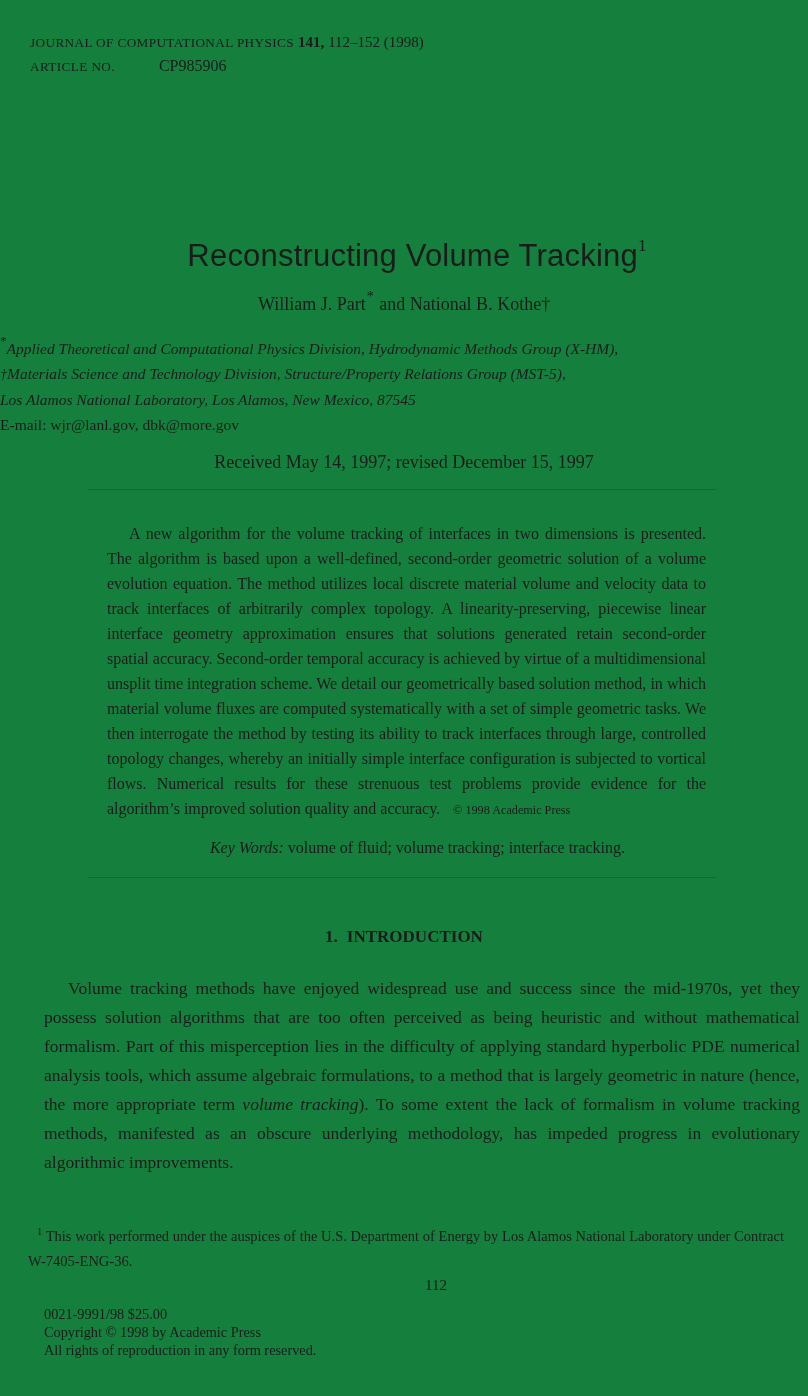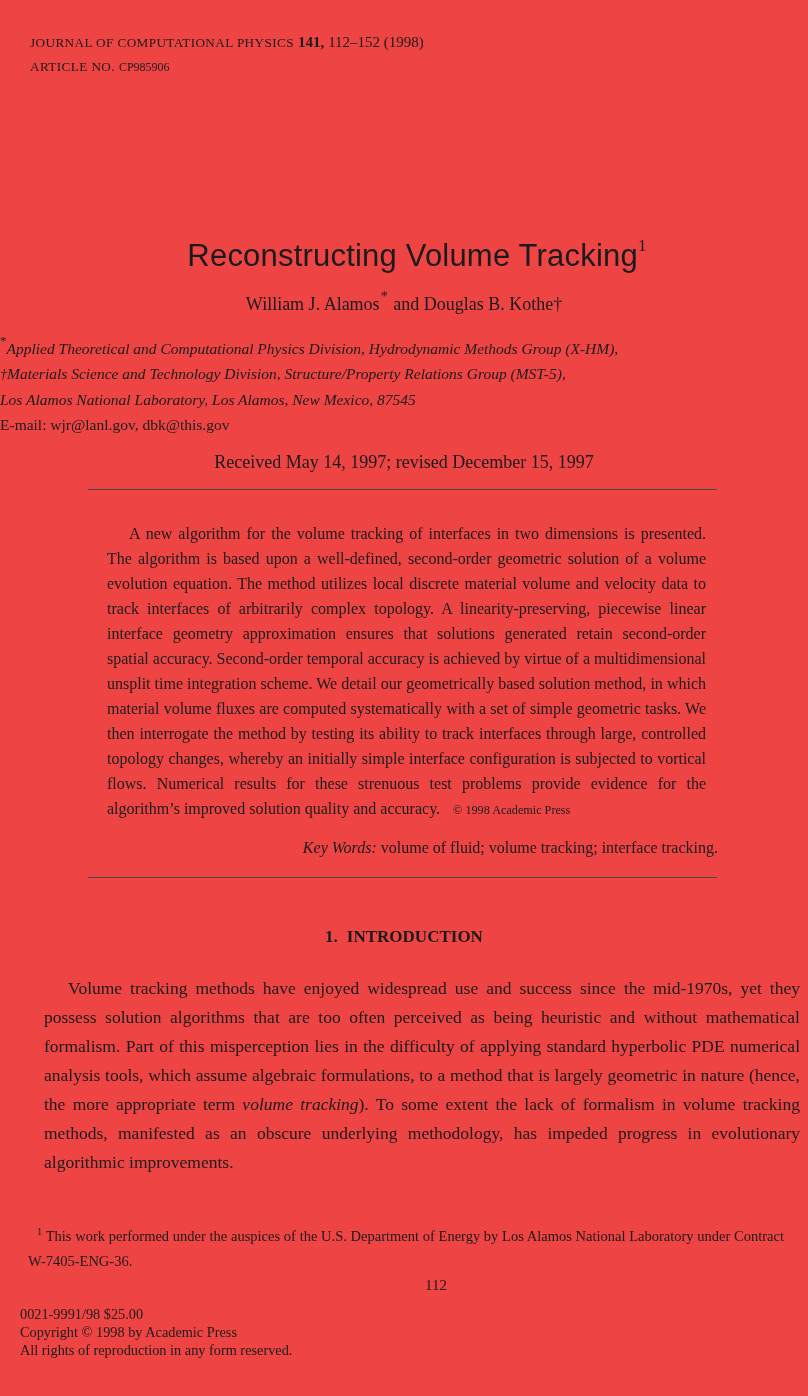--- a/index.html
+++ b/index.html
@@ -1,31 +1,31 @@
 <!DOCTYPE html>
 <html><head>
 <meta charset="utf-8">
 <style>
   html, body { margin: 0; padding: 0; background: #e8e8e8; }
   .page {
     position: relative;
     width: 808px;
     height: 1396px;
     margin: 0 auto;
-    background: #ef4444;
+    background: #15803d;
     color: #1b1b1b;
     font-family: "Liberation Serif", serif;
     overflow: hidden;
   }
   
   .jheader { position: absolute; left: 30px; top: 30px; line-height: 23px; white-space: nowrap; }
   .jh-caps { font-size: 13.2px; letter-spacing: 0.4px; }
   .jh-vol { font-size: 15px; font-weight: bold; }
   .jh-pages { font-size: 15px; }
-  .jh-artno { font-size: 12px; }
+  .jh-artno { font-size: 16px; margin-left: 40px; }
   
   .title {
     position: absolute; left: 0; top: 225px; width: 100%;
     margin: 13px; text-align: center;
     font-family: "Liberation Sans", sans-serif;
     font-weight: normal; font-size: 31px; letter-spacing: 0.2px;
   }
   .title-fn { font-family: "Liberation Serif", serif; font-size: 17px; position: relative; top: -4px; }
   
   .byline { position: absolute; left: 0; top: 291px; width: 100%; text-align: center; font-size: 18px; }
@@ -38,61 +38,61 @@
   
   .received { position: absolute; left: 0; top: 452px; width: 100%; text-align: center; font-size: 18px; }
   
   .rule { position: absolute; left: 88px; width: 629px; height: 0; border-top: 1.7px solid #4a4a4a; }
   .rule-1 { top: 489px; }
   .rule-2 { top: 877px; }
   
   .abstract { position: absolute; left: 95px; top: 509px; width: 623px; font-size: 16px; line-height: 25px; text-align: justify; }
   .abs-p { margin: 12px; text-indent: 22px; }
   .abs-copy { font-size: 12.2px; padding-left: 13px; white-space: nowrap; }
-  .abs-kw { margin: 0; text-indent: 22px; text-align: right; }
+  .abs-kw { margin: 0; text-indent: 22px; text-align: center; }
   
   .heading { position: absolute; left: 0; top: 927px; width: 100%; text-align: center; font-size: 17px; font-weight: bold; margin: 0; }
   .heading .h-num { margin-right: 9px; }
   
   .intro { position: absolute; left: 28px; top: 958px; width: 756px; margin: 16px; font-size: 17.5px; line-height: 29px; text-align: justify; text-indent: 24px; }
   .intro em { font-style: italic; }
   
   .footnote { position: absolute; left: 28px; top: 1219px; width: 756px; font-size: 14.5px; line-height: 25px; text-indent: 9px; text-align: justify; }
   .fn-mark { font-size: 10.5px; }
   
   .pageno { position: absolute; left: 0; top: 1277px; width: 100%; text-align: center; font-size: 15px; padding-left: 32px; }
   
-  .footer { position: absolute; left: 20px; top: 1306px; font-size: 14.3px; line-height: 17.8px; }
+  .footer { position: absolute; left: 44px; top: 1306px; font-size: 14.3px; line-height: 17.8px; }
 </style>
 </head>
 <body>
 
 <div class="page">
 
   <div class="jheader">
     <div class="jh-line1">
       <span class="jh-caps">JOURNAL OF COMPUTATIONAL PHYSICS</span>
       <span class="jh-vol">141,</span>
       <span class="jh-pages">112–152 (1998)</span>
     </div>
     <div class="jh-line2">
       <span class="jh-caps">ARTICLE NO.</span>
       <span class="jh-artno">CP985906</span>
     </div>
   </div>
 
   <h1 class="title"><span>Reconstructing Volume Tracking</span><sup class="title-fn">1</sup></h1>
 
-  <div class="byline"><span>William J. Alamos</span><sup class="auth-mark">*</sup><span> and </span><span>Douglas B. Kothe</span><span>†</span></div>
+  <div class="byline"><span>William J. Part</span><sup class="auth-mark">*</sup><span> and </span><span>National B. Kothe</span><span>†</span></div>
 
   <div class="affil">
     <div class="affil-line italic"><sup class="affil-mark">*</sup><span>Applied Theoretical and Computational Physics Division, Hydrodynamic Methods Group (X-HM),</span></div>
     <div class="affil-line italic"><span class="affil-mark2">†</span><span>Materials Science and Technology Division, Structure/Property Relations Group (MST-5),</span></div>
     <div class="affil-line italic">Los Alamos National Laboratory, Los Alamos, New Mexico, 87545</div>
-    <div class="affil-line">E-mail: wjr@lanl.gov, dbk@this.gov</div>
+    <div class="affil-line">E-mail: wjr@lanl.gov, dbk@more.gov</div>
   </div>
 
   <div class="received">Received May 14, 1997; revised December 15, 1997</div>
 
   <div class="rule rule-1"></div>
 
   <div class="abstract">
     <p class="abs-p"><span>A new algorithm for the volume tracking of interfaces in two dimensions is presented. The algorithm is based upon a well-defined, second-order geometric solution of a volume evolution equation. The method utilizes local discrete material volume and velocity data to track interfaces of arbitrarily complex topology. A linearity-preserving, piecewise linear interface geometry approximation ensures that solutions generated retain second-order spatial accuracy. Second-order temporal accuracy is achieved by virtue of a multidimensional unsplit time integration scheme. We detail our geometrically based solution method, in which material volume fluxes are computed systematically with a set of simple geometric tasks. We then interrogate the method by testing its ability to track interfaces through large, controlled topology changes, whereby an initially simple interface configuration is subjected to vortical flows. Numerical results for these strenuous test problems provide evidence for the algorithm’s improved solution quality and accuracy.</span><span class="abs-copy">© 1998 Academic Press</span></p>
     <p class="abs-kw"><span class="italic">Key Words:</span><span> volume of fluid; volume tracking; interface tracking.</span></p>
   </div>

